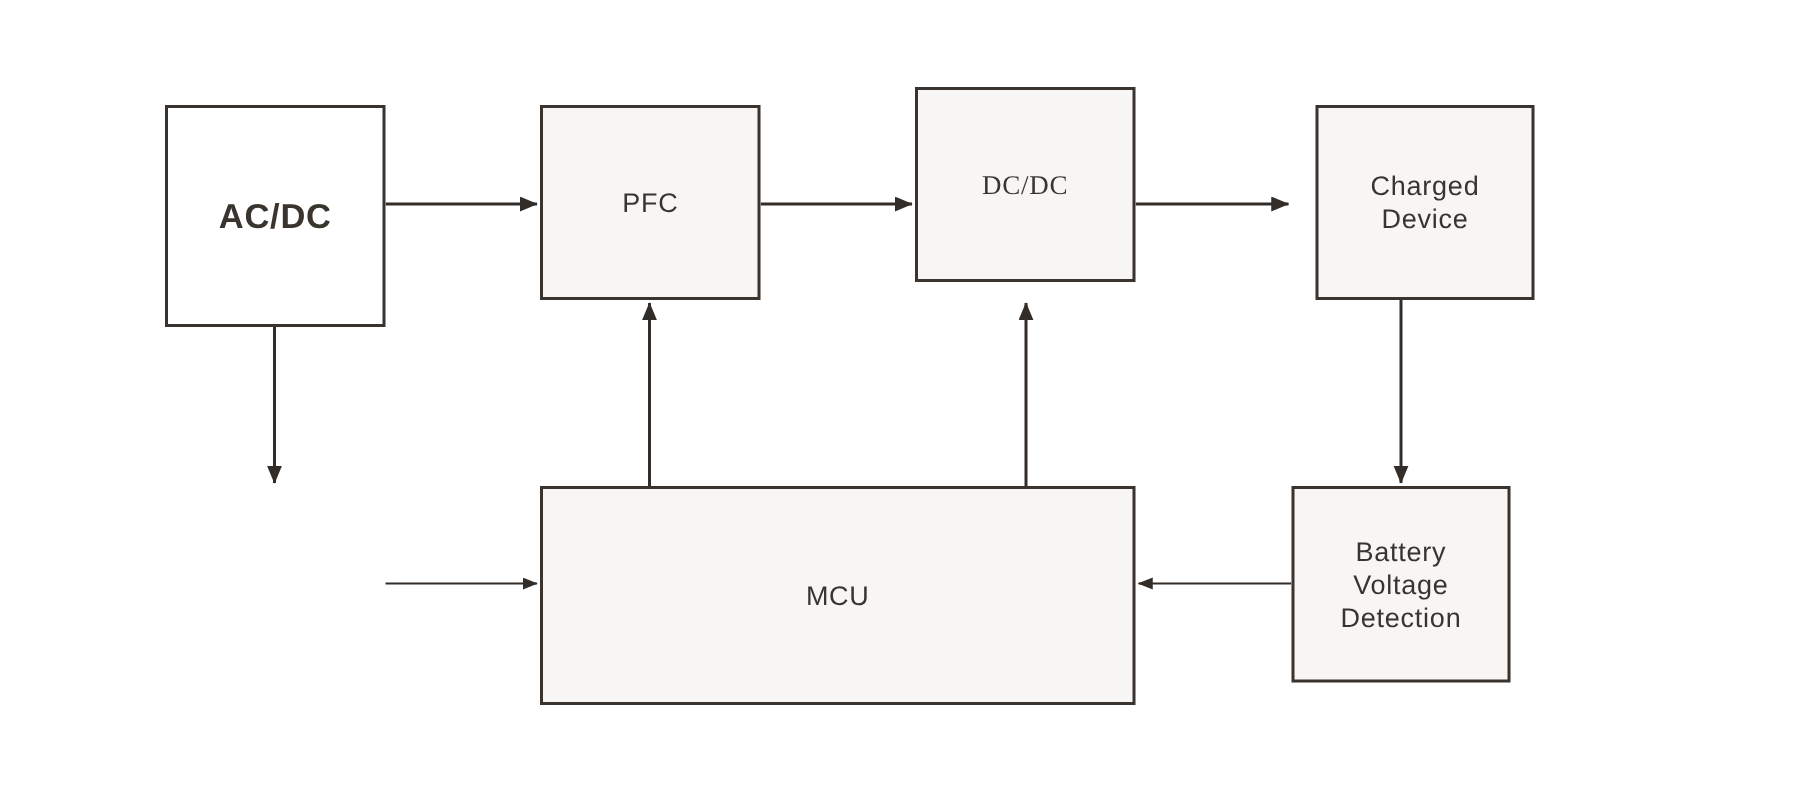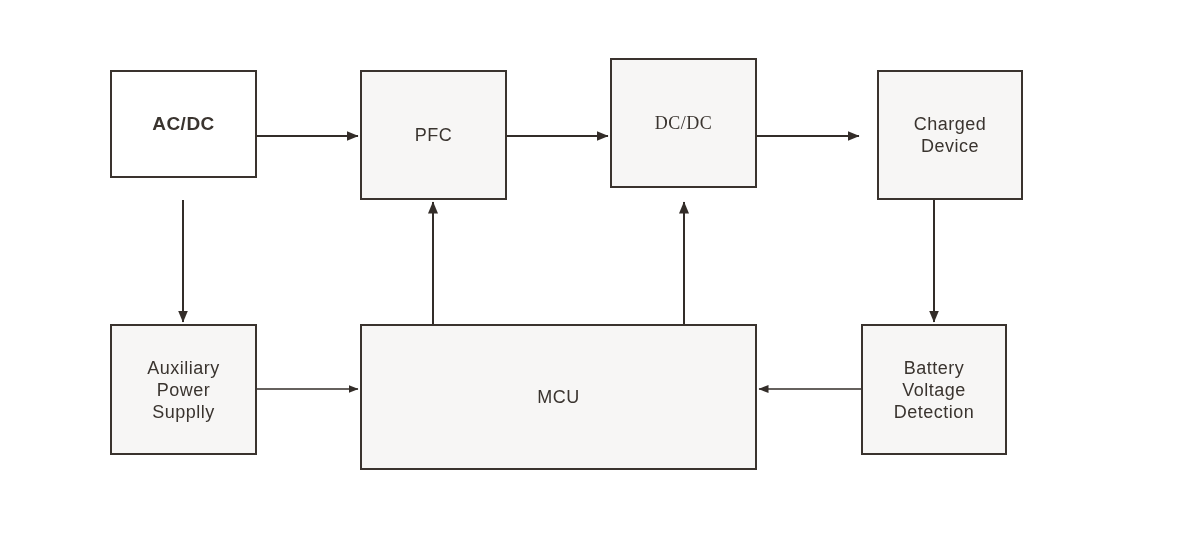--- a/index.html
+++ b/index.html
@@ -26,24 +26,24 @@
     text-align: center;
     color: #3a342f;
     font-size: 18px;
     line-height: 22px;
     letter-spacing: 0.5px;
   }
   .node .label {
     white-space: pre-line;
   }
   .node-ac-dc {
-    left: 110px; top: 70px; width: 147px; height: 108px;
+    left: 110px; top: 70px; width: 147px; height: 148px;
     background: #ffffff;
     font-weight: bold;
-    font-size: 19px;
+    font-size: 23px;
   }
   .node-pfc            { left: 360px; top: 70px;  width: 147px; height: 130px; }
   .node-dc-dc          { left: 610px; top: 58px;  width: 147px; height: 130px; font-family: Liberation Serif, serif; }
   .node-charged-device { left: 877px; top: 70px;  width: 146px; height: 130px; }
   .node-auxiliary-power-supply    { left: 110px; top: 324px; width: 147px; height: 131px; }
   .node-mcu                       { left: 360px; top: 324px; width: 397px; height: 146px; }
   .node-battery-voltage-detection { left: 861px; top: 324px; width: 146px; height: 131px; text-align: center; }
   #connector-layer {
     position: absolute;
     left: 0; top: 0;
@@ -92,25 +92,20 @@
 
   <div class="node node-dc-dc">
     <span class="label">DC/DC</span>
   </div>
 
   <div class="node node-charged-device">
     <span class="label">Charged
 Device</span>
   </div>
 
-  <div class="node node-auxiliary-power-supply">
-    <span class="label">Auxiliary
-Power
-Supplly</span>
-  </div>
 
   <div class="node node-mcu">
     <span class="label">MCU</span>
   </div>
 
   <div class="node node-battery-voltage-detection">
     <span class="label">Battery
 Voltage
 Detection</span>
   </div>

